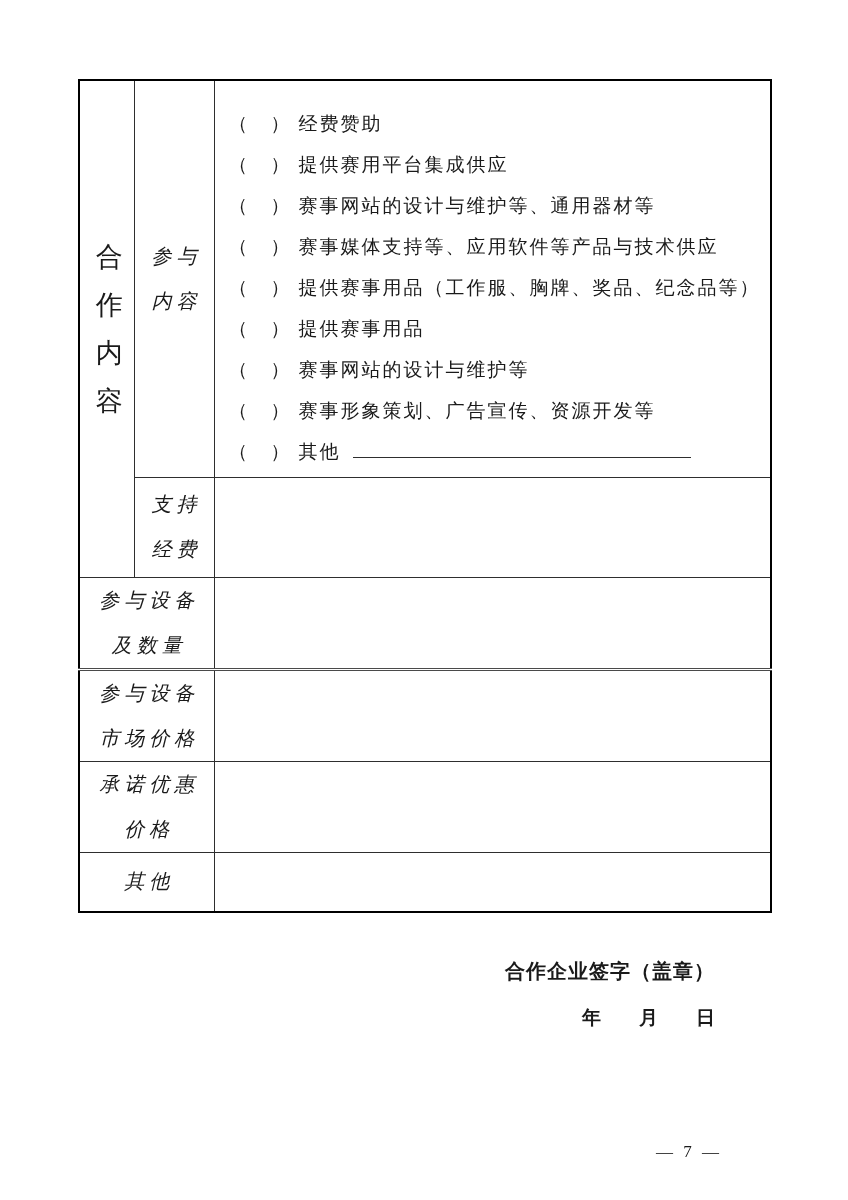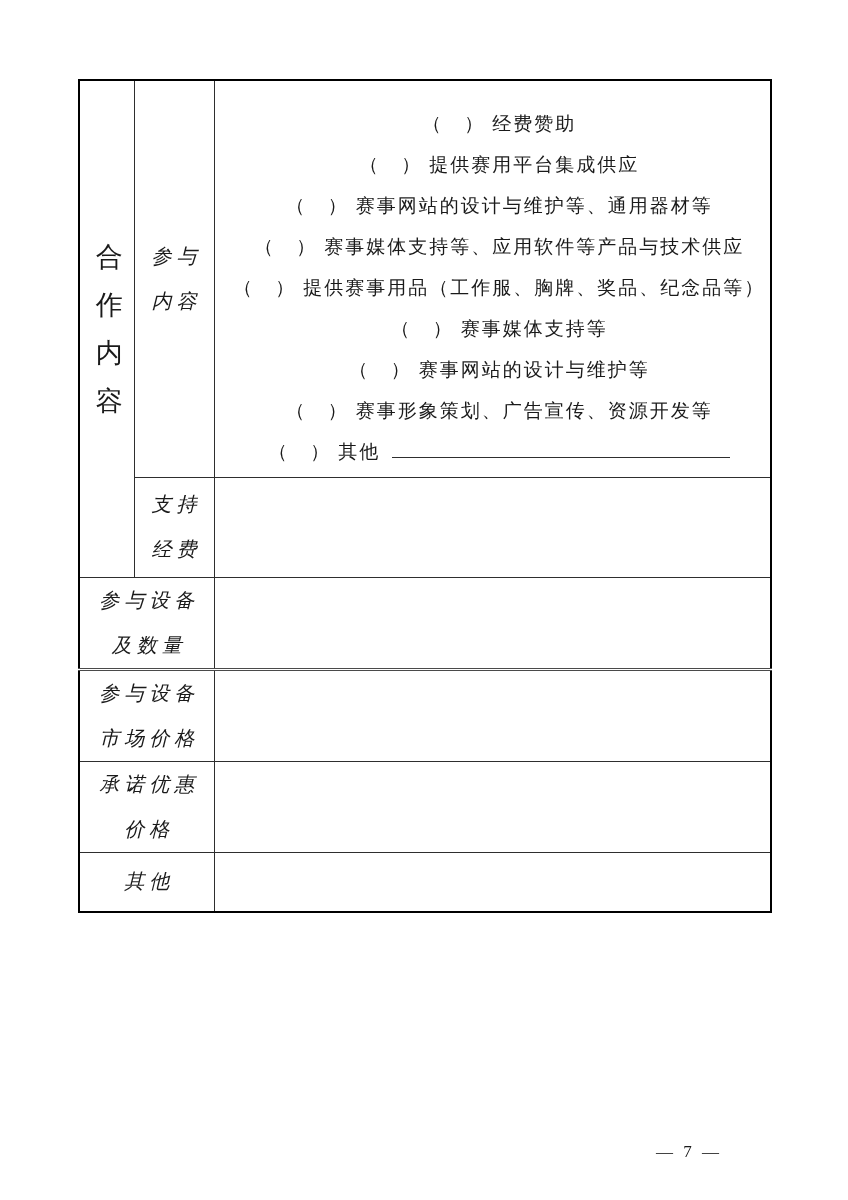--- a/index.html
+++ b/index.html
@@ -54,21 +54,20 @@
     white-space: nowrap;
     font-style: italic;
   }
 
   
   .items-cell {
     vertical-align: top;
   }
   .items-list {
     padding: 17px 0 0 14px;
-    text-align: center;
   }
   .item {
     font-size: 19px;
     line-height: 41px;
     letter-spacing: 2px;
     white-space: nowrap;
   }
   .item-prefix { margin-right: 7px; }
   .fill-line {
     display: inline-block;
@@ -147,21 +146,21 @@
           <div class="item">
             <span class="item-prefix">（　）</span><span>赛事网站的设计与维护等、通用器材等</span>
           </div>
           <div class="item">
             <span class="item-prefix">（　）</span><span>赛事媒体支持等、应用软件等产品与技术供应</span>
           </div>
           <div class="item">
             <span class="item-prefix">（　）</span><span>提供赛事用品（工作服、胸牌、奖品、纪念品等）</span>
           </div>
           <div class="item">
-            <span class="item-prefix">（　）</span><span>赛事媒体支持等</span>
+            <span class="item-prefix">（　）</span><span>提供赛事用品</span>
           </div>
           <div class="item">
             <span class="item-prefix">（　）</span><span>赛事网站的设计与维护等</span>
           </div>
           <div class="item">
             <span class="item-prefix">（　）</span><span>赛事形象策划、广告宣传、资源开发等</span>
           </div>
           <div class="item">
             <span class="item-prefix">（　）</span><span>其他</span><span class="fill-line"></span>
           </div>
@@ -203,16 +202,20 @@
 
     <tr style="height:60px">
       <td colspan="2" class="label-cell">
         <div class="label-line">其他</div>
       </td>
       <td></td>
     </tr>
   </tbody>
     </table>
 
+  <div class="signature">
+    <div class="sig-company">合作企业签字（盖章）</div>
+    <div class="sig-date">年　　月　　日</div>
+  </div>
 
   <div class="page-number">— 7 —</div>
 
 </div>
 
 </body></html>

